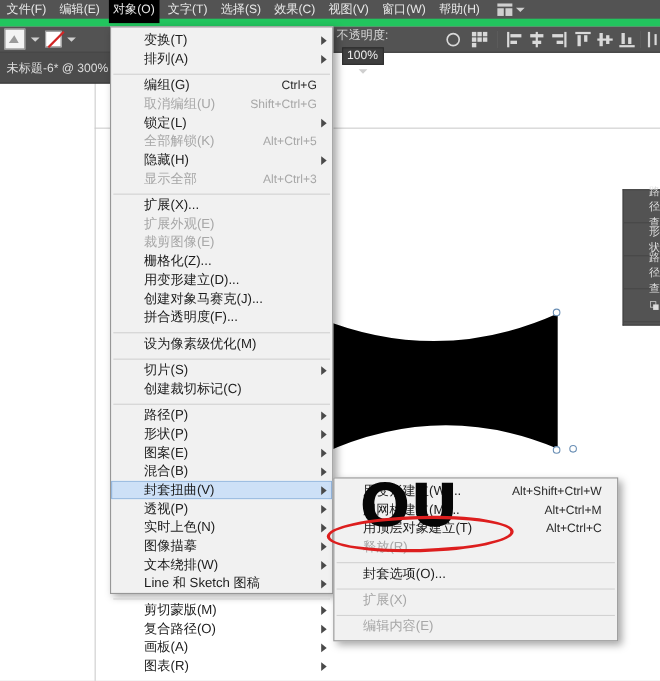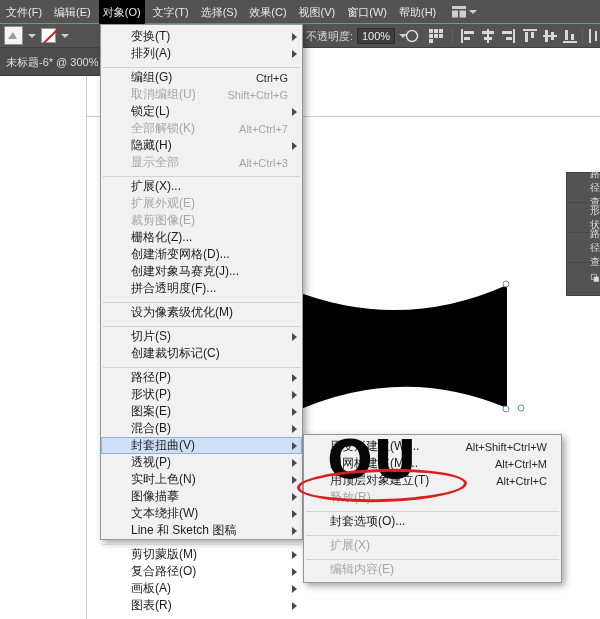--- a/index.html
+++ b/index.html
@@ -1,38 +1,38 @@
 <!DOCTYPE html>
 <html><head>
 <meta charset="utf-8">
 <style>
   * { margin:0; padding:0; box-sizing:border-box; }
   body { font-family:"Liberation Sans", sans-serif; background:#888; }
   #app { position:relative; width:600px; height:619px; background:#ffffff; overflow:hidden; }
 
   
   .menubar { position:absolute; left:0; top:0; width:600px; height:24px;
-             background:#535353; border-bottom:1px solid #22c55e;
+             background:#535353; border-bottom:7px solid #22c55e;
              display:flex; align-items:center; z-index:20; }
   .mb-item { height:24px; line-height:24px; padding:0 4px; margin:0 2px;
              color:#e8e8e8; font-size:11px; cursor:default; white-space:nowrap; }
   .mb-item.active { background:#000000; }
   .mb-ws { display:flex; align-items:center; gap:3px; margin-left:10px; }
   .caret-down { width:0; height:0; border-left:4px solid transparent;
                 border-right:4px solid transparent; border-top:4px solid #cfcfcf; }
 
   
   .controlbar { position:absolute; left:0; top:24px; width:600px; height:24px;
                 background:#535353; border-bottom:1px solid #3f3f3f; z-index:19; }
   .cb-left { position:absolute; left:4px; top:2px; display:flex; align-items:center; gap:5px; }
   .tool-thumb { width:19px; height:19px; background:#f4f4f4; border:1px solid #8d8d8d; }
   .swatch-none { width:15px; height:15px; background:#ffffff; border:1px solid #9a9a9a; position:relative; }
   .swatch-none::after { content:""; position:absolute; left:-1px; top:6px; width:20px; height:0;
                         border-top:2px solid #d22525; transform:rotate(-45deg); }
-  .op-group { position:absolute; left:306px; top:0; height:24px; display:flex; align-items:center; gap:4px; }
+  .op-group { position:absolute; left:306px; top:0; height:24px; display:flex; align-items:center; gap:4px;flex-direction:column; }
   .op-label { color:#d8d8d8; font-size:11px; }
   .op-value { width:38px; height:16px; background:#3e3e3e; border:1px solid #2d2d2d;
               color:#ececec; font-size:11px; text-align:center; line-height:14px; }
   .cb-icon { position:absolute; top:4px; width:16px; height:16px; }
   .cb-sep { position:absolute; top:4px; width:1px; height:16px; background:#434343; border-right:1px solid #616161; }
 
   
   .doc-tab { position:absolute; left:0; top:48px; width:104px; height:28px; background:#4c4c4c;
              color:#dedede; font-size:11px; line-height:28px; padding-left:6px;
              border-bottom:1px solid #3a3a3a; z-index:5; white-space:nowrap; overflow:hidden; }
@@ -254,21 +254,21 @@
       </div>
 
       <div class="mi has-sub">
         <span class="mi-label">锁定(L)</span>
         <span class="mi-sc"></span>
         <span class="mi-arrow"></span>
       </div>
 
       <div class="mi disabled">
         <span class="mi-label">全部解锁(K)</span>
-        <span class="mi-sc">Alt+Ctrl+7</span>
+        <span class="mi-sc">Alt+Ctrl+5</span>
 
       </div>
 
       <div class="mi has-sub">
         <span class="mi-label">隐藏(H)</span>
         <span class="mi-sc"></span>
         <span class="mi-arrow"></span>
       </div>
 
       <div class="mi disabled">
@@ -301,21 +301,21 @@
 
       </div>
 
       <div class="mi">
         <span class="mi-label">栅格化(Z)...</span>
         <span class="mi-sc"></span>
 
       </div>
 
       <div class="mi">
-        <span class="mi-label">创建渐变网格(D)...</span>
+        <span class="mi-label">用变形建立(D)...</span>
         <span class="mi-sc"></span>
 
       </div>
 
       <div class="mi">
         <span class="mi-label">创建对象马赛克(J)...</span>
         <span class="mi-sc"></span>
 
       </div>
 

